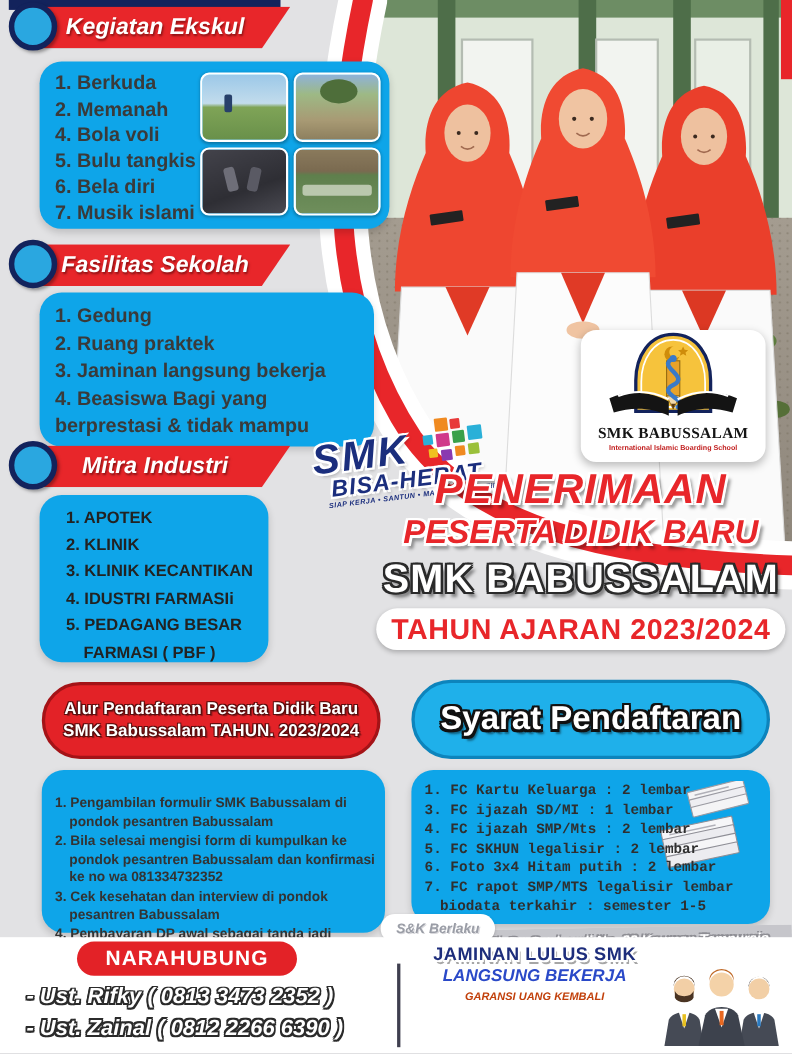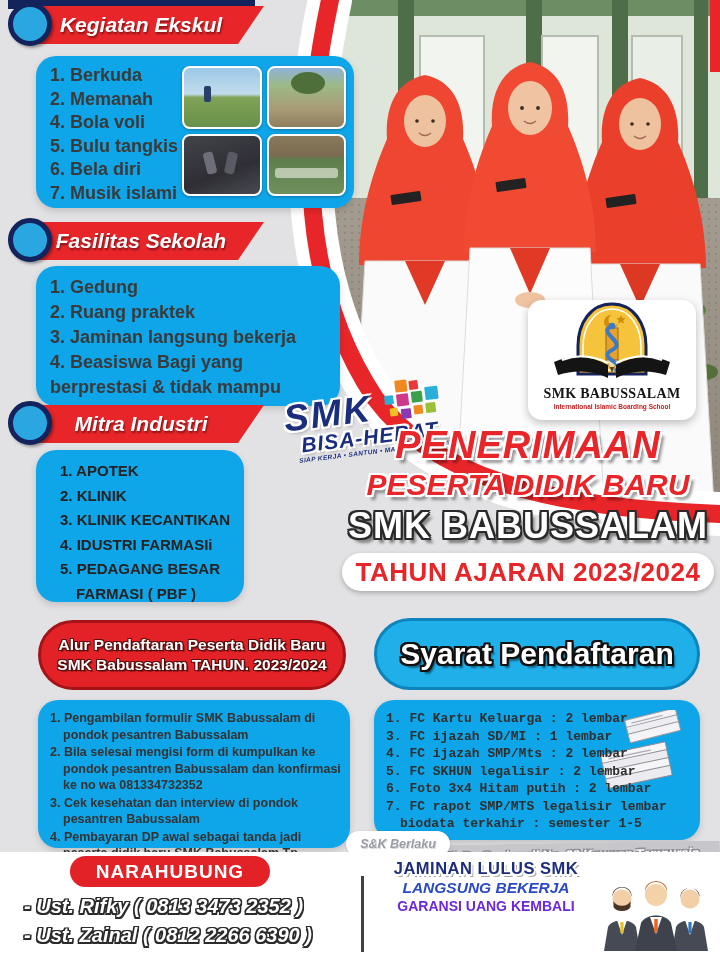--- a/index.html
+++ b/index.html
@@ -75,21 +75,21 @@
     text-shadow:-2px -2px 0 #2a2a2a,2px -2px 0 #2a2a2a,-2px 2px 0 #2a2a2a,2px 2px 0 #2a2a2a,0 -2px 0 #2a2a2a,0 2px 0 #2a2a2a,-2px 0 0 #2a2a2a,2px 0 0 #2a2a2a,4px 5px 3px rgba(0,0,0,.45);}
   .hl4{margin-top:5px;background:#fff;border-radius:22px;height:38px;display:flex;align-items:center;justify-content:center;
     font-size:26px;font-weight:900;color:#e8262a;box-shadow:0 2px 5px rgba(0,0,0,.25);letter-spacing:.5px;}
 
   
   .alur-pill{position:absolute;left:38px;top:620px;width:308px;height:70px;background:#e32227;border:3px solid #a41317;
     border-radius:38px;box-sizing:border-box;display:flex;flex-direction:column;align-items:center;justify-content:center;
     color:#fff;font-weight:800;font-size:15.5px;line-height:20px;text-align:center;
     text-shadow:-1px -1px 0 #5a0d0d,1px -1px 0 #5a0d0d,-1px 1px 0 #5a0d0d,1px 1px 0 #5a0d0d,2px 2px 1px rgba(0,0,0,.4);}
   .alur-card{left:38px;top:700px;width:312px;height:148px;padding:10px 8px 6px 12px;box-sizing:border-box;}
-  .alur-list{font-size:12.5px;line-height:16.5px;font-weight:600;color:#333;}
+  .alur-list{font-size:12.5px;line-height:16.5px;font-weight:600;color:#333;margin-top:12px;}
   .alur-list div{padding-left:13px;text-indent:-13px;margin-bottom:1px;}
 
   .syarat-pill{position:absolute;left:374px;top:618px;width:326px;height:72px;background:#1fb0ea;border:3px solid #0d84bc;
     border-radius:40px;box-sizing:border-box;display:flex;align-items:center;justify-content:center;
     color:#fff;font-weight:900;font-size:30px;
     text-shadow:-2px -2px 0 #111,2px -2px 0 #111,-2px 2px 0 #111,2px 2px 0 #111,0 -2px 0 #111,0 2px 0 #111,-2px 0 0 #111,2px 0 0 #111,3px 4px 2px rgba(0,0,0,.45);}
   .syarat-card{left:374px;top:700px;width:326px;height:140px;padding:10px 6px 6px 12px;box-sizing:border-box;}
   .syarat-list{font-size:13px;line-height:17.5px;font-weight:bold;color:#2f2f2f;position:relative;z-index:1;font-family:Liberation Mono, monospace;}
   .syarat-list div{padding-left:14px;text-indent:-14px;}
   .stack-svg{position:absolute;right:4px;top:10px;width:100px;height:84px;z-index:0;}
@@ -109,21 +109,21 @@
   .footer{position:absolute;left:0;top:852px;width:720px;height:106px;background:#fff;}
   .nar-pill{position:absolute;left:70px;top:856px;width:200px;height:31px;background:#e32227;border-radius:17px;
     display:flex;align-items:center;justify-content:center;color:#fff;font-weight:800;font-size:19px;letter-spacing:1px;}
   .phones{position:absolute;left:24px;top:892px;width:345px;font-size:20px;font-weight:800;font-style:italic;color:#fff;line-height:29px;
     text-shadow:-1.5px -1.5px 0 #2b2b2b,1.5px -1.5px 0 #2b2b2b,-1.5px 1.5px 0 #2b2b2b,1.5px 1.5px 0 #2b2b2b,0 -1.5px 0 #2b2b2b,0 1.5px 0 #2b2b2b,-1.5px 0 0 #2b2b2b,1.5px 0 0 #2b2b2b;}
   .vline{position:absolute;left:361px;top:876px;width:3px;height:76px;background:#3f3f4f;}
   .guarantee{position:absolute;left:372px;top:859px;width:228px;text-align:center;}
   .g-navy{font-size:16.5px;line-height:19px;font-weight:900;color:#1d2d7c;letter-spacing:.5px;
     text-shadow:-1.5px -1.5px 0 #fff,1.5px -1.5px 0 #fff,-1.5px 1.5px 0 #fff,1.5px 1.5px 0 #fff,2.5px 3px 0 rgba(0,0,0,.35);}
   .g-blue{font-size:15.5px;line-height:19px;font-weight:800;font-style:italic;color:#2a49c8;}
-  .g-green{font-size:14px;line-height:19px;font-weight:800;color:#6d28d9;}
+  .g-green{font-size:10px;line-height:19px;font-weight:800;font-style:italic;color:#c2410c;}
   .men-svg{position:absolute;left:600px;top:879px;width:112px;height:72px;}
 </style>
 </head>
 <body>
 
 <div class="poster">
 
   <svg class="photo-svg" viewBox="0 0 440 540" aria-hidden="true">
     <defs>
       <clipPath id="photoclip">

